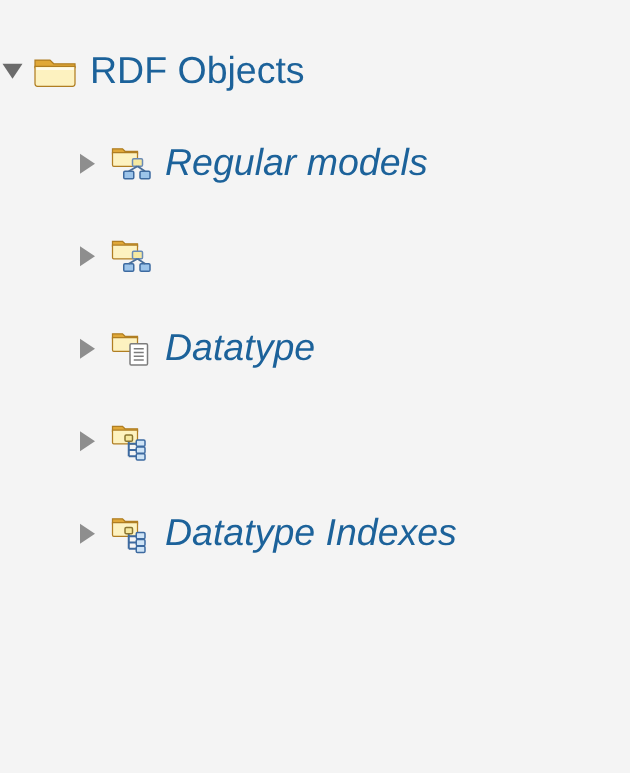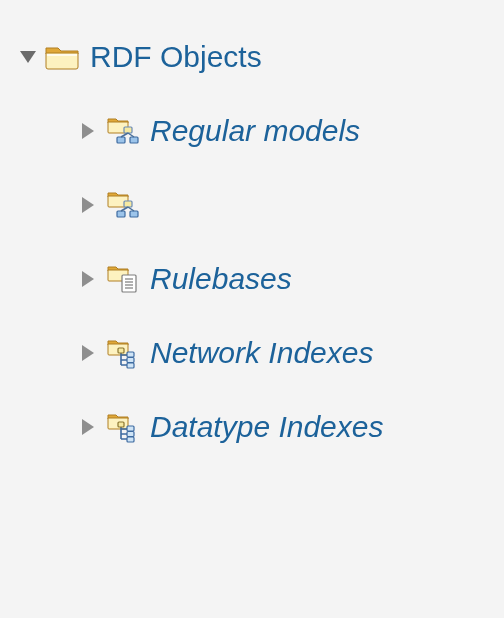--- a/index.html
+++ b/index.html
@@ -7,21 +7,20 @@
     padding: 0;
     width: 504px;
     height: 618px;
     background: #f4f4f4;
     font-family: "Helvetica Neue", Arial, sans-serif;
     -webkit-font-smoothing: antialiased;
     overflow: hidden;
   }
   .tree {
     padding-top: 20px;
-    padding-left: 18px;
   }
   .tree-row {
     display: flex;
     align-items: center;
     height: 74px;
     white-space: nowrap;
   }
   .tree-row.child {
     padding-left: 60px;
     font-style: italic;
@@ -164,36 +163,35 @@
     <span class="disclosure">
       <svg width="20" height="20">
           <use href="#tri-right"></use>
         </svg>
     </span>
     <span class="icon-slot">
       <svg width="36" height="36">
           <use href="#ico-folder-list"></use>
         </svg>
     </span>
-    <span class="label">Rulebases</span>
+    <span class="label">Datatype</span>
   </div>
 
 
   <div class="tree-row child">
     <span class="disclosure">
       <svg width="20" height="20">
           <use href="#tri-right"></use>
         </svg>
     </span>
     <span class="icon-slot">
       <svg width="36" height="36">
           <use href="#ico-folder-tree"></use>
         </svg>
     </span>
-    <span class="label">Network Indexes</span>
   </div>
 
   <div class="tree-row child">
     <span class="disclosure">
       <svg width="20" height="20">
           <use href="#tri-right"></use>
         </svg>
     </span>
     <span class="icon-slot">
       <svg width="36" height="36">

